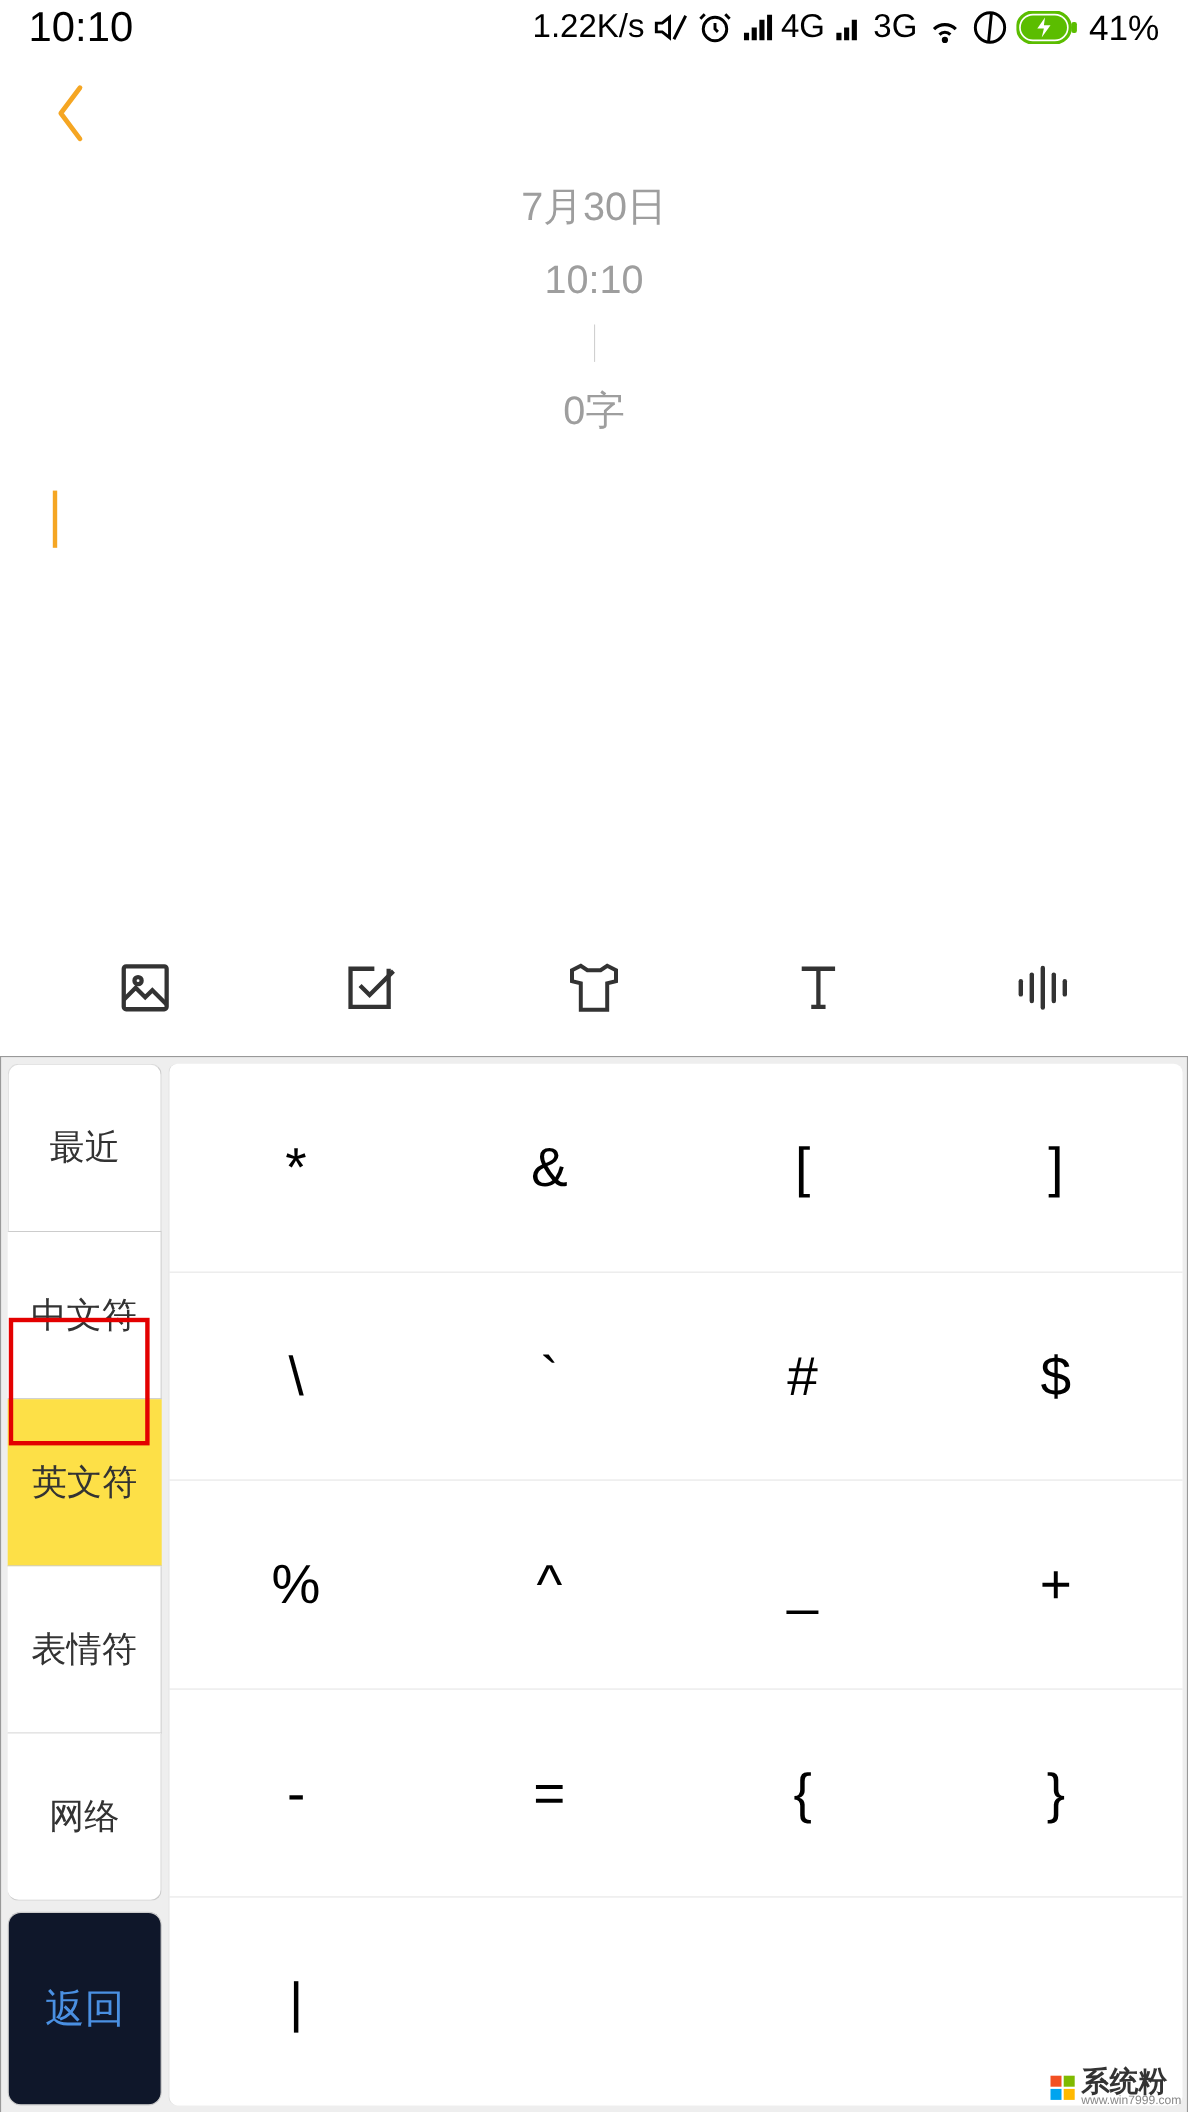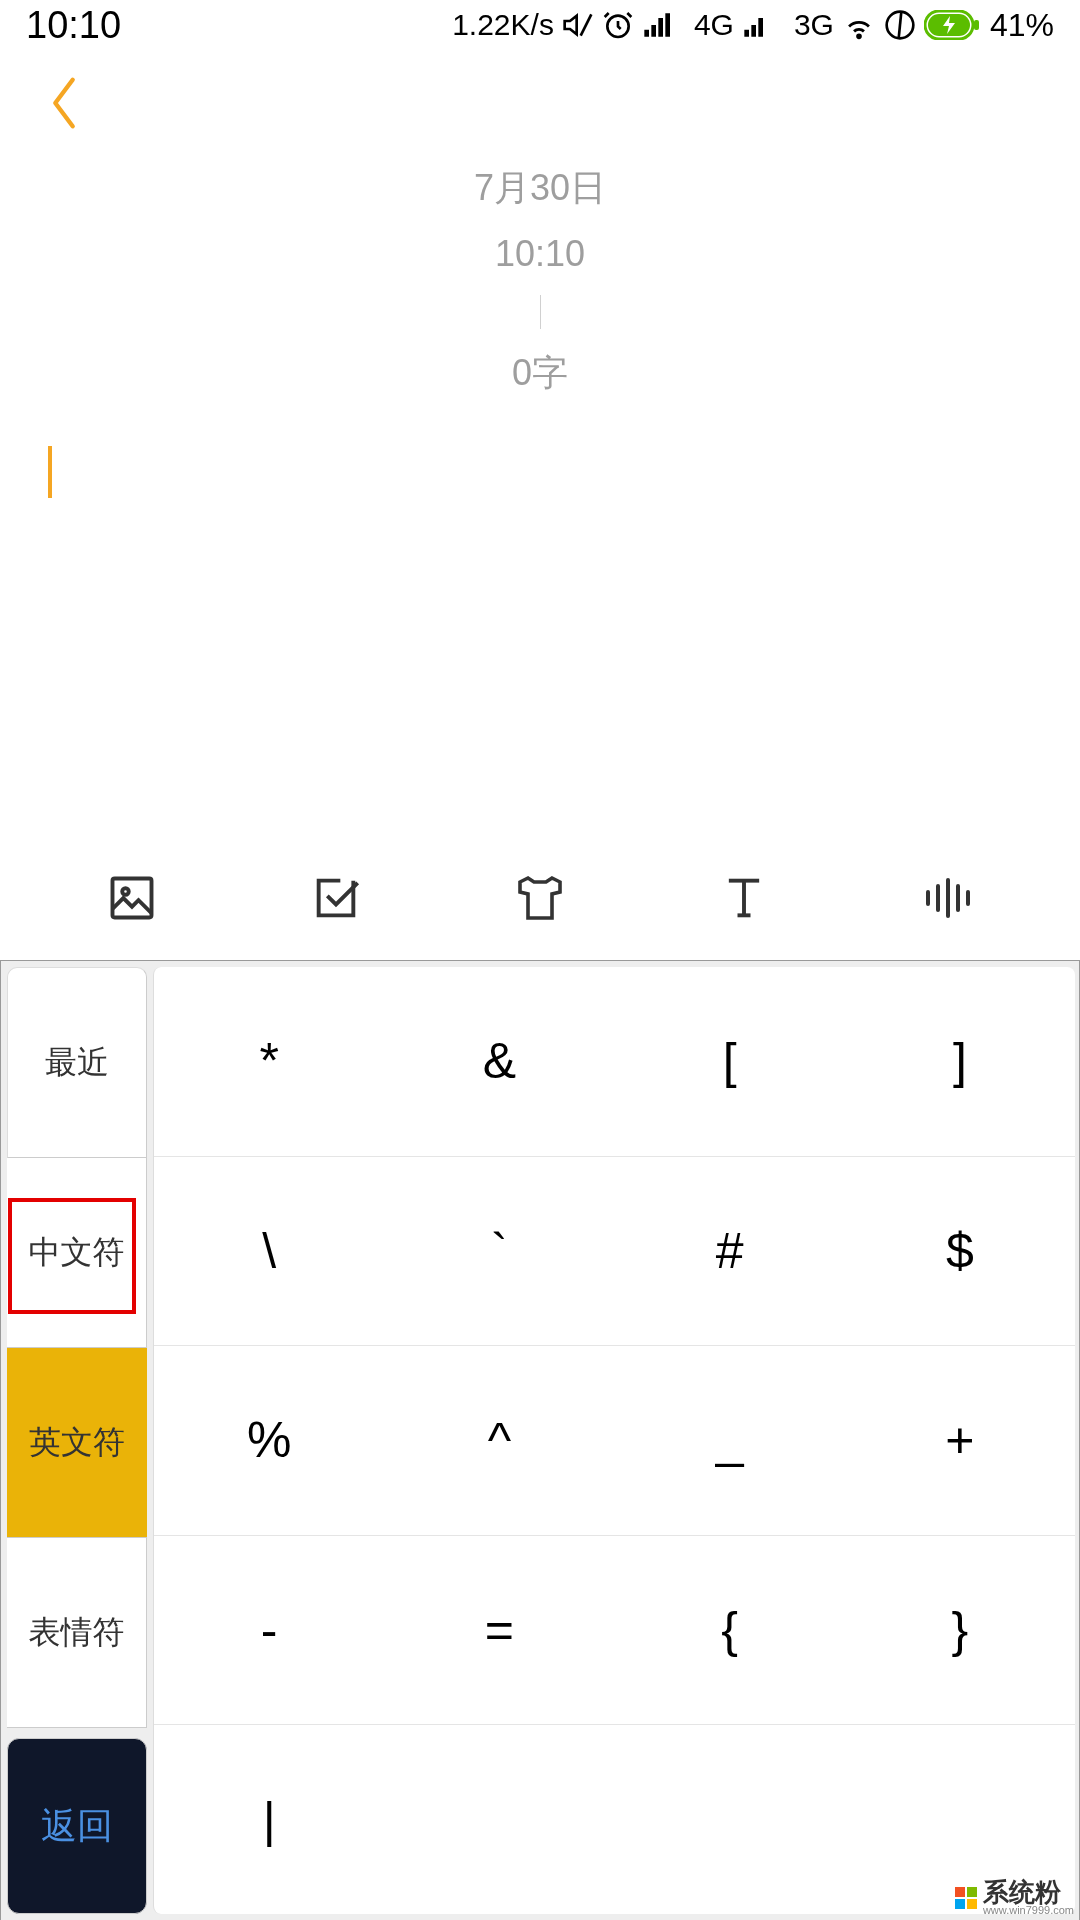--- a/index.html
+++ b/index.html
@@ -22,21 +22,21 @@
       color: #000;
       font-weight: 400;
     }
     .status-left { font-size: 38px; }
     .status-right {
       display: flex;
       align-items: center;
       gap: 8px;
       font-size: 30px;
     }
-    .status-right .txt { font-size: 30px; margin-left: 16px; }
+    .status-right .txt { font-size: 30px; }
     .status-right svg { display: block; }
     .battery-pct { font-size: 32px; margin-left: 2px; }
     
     .header {
       height: 110px;
       display: flex;
       align-items: center;
       padding-left: 42px;
     }
     .back-chevron { color: #f5a623; }
@@ -113,21 +113,21 @@
       align-items: center;
       justify-content: center;
       font-size: 32px;
       color: #333;
       background: #fff;
       border-right: 1px solid #ccc;
       border-bottom: 1px solid #ccc;
     }
     .kb-tab.first { border-radius: 10px 10px 0 0; border-top: 1px solid #ddd; border-left: 1px solid #ddd; }
     .kb-tab.active {
-      background: #eab308;
+      background: #fde047;
       border-right: none;
     }
     .kb-return {
       height: 176px;
       margin-top: 10px;
       display: flex;
       align-items: center;
       justify-content: center;
       font-size: 36px;
       color: #4a90e2;
@@ -297,20 +297,21 @@
       </svg>
   </div>
 </div>
 
 <div class="keyboard">
   <div class="kb-sidebar">
     <div class="kb-tab first">最近</div>
     <div class="kb-tab">中文符</div>
     <div class="kb-tab active">英文符</div>
     <div class="kb-tab">表情符</div>
+    <div class="kb-tab">网络</div>
     <div class="kb-return">返回</div>
   </div>
   <div class="kb-grid">
     <div class="kb-row">
       <div class="kb-key">*</div>
       <div class="kb-key">&amp;</div>
       <div class="kb-key">[</div>
       <div class="kb-key">]</div>
     </div>
     <div class="kb-row">

